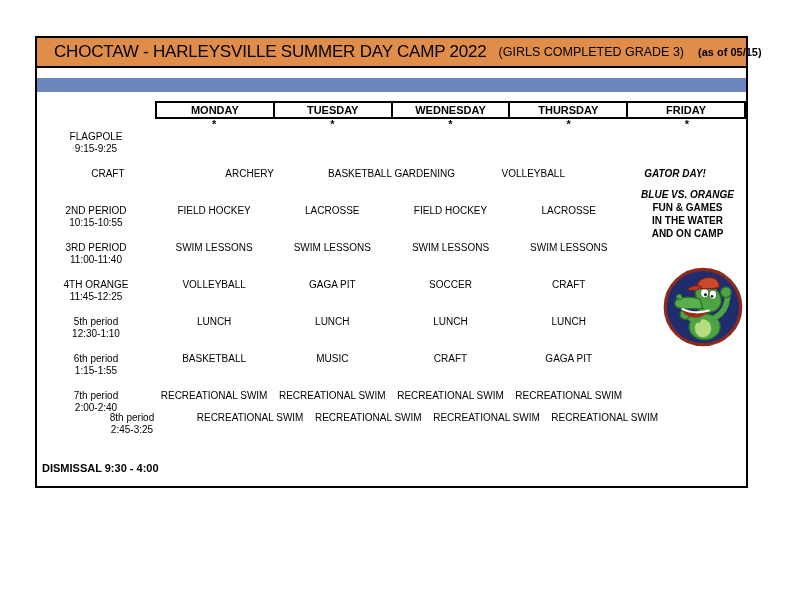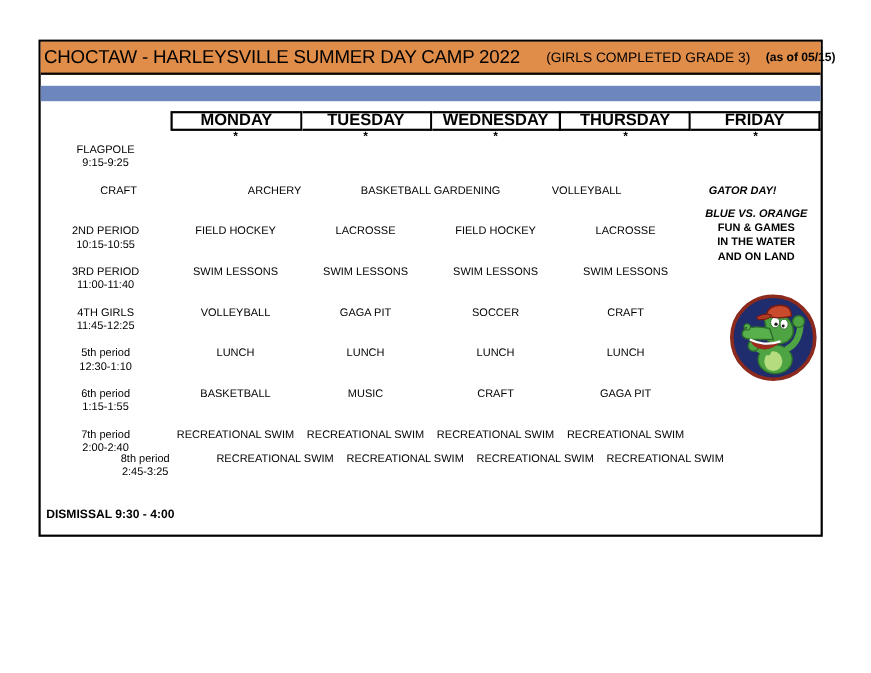--- a/index.html
+++ b/index.html
@@ -2,31 +2,31 @@
 <html><head>
 <meta charset="utf-8">
 <style>
   html,body{margin:0;padding:0;background:#ffffff;}
   .page{position:relative;width:792px;height:612px;background:#ffffff;overflow:hidden;
         font-family:"Liberation Sans",sans-serif;color:#000;}
   .sheet{position:absolute;left:35px;top:36px;width:709px;height:448px;
          border:2px solid #000;background:#fff;}
   
   .title-bar{position:absolute;left:0;top:0;width:100%;height:30px;box-sizing:border-box;
-             border-bottom:2px solid #000;display:flex;align-items:center;padding-left:3px;
+             border-bottom:2px solid #000;display:flex;align-items:center;padding-left:17px;
              white-space:nowrap;}
   .title{font-size:17px;font-weight:normal;letter-spacing:-0.2px;}
-  .subtitle{font-size:12.5px;margin-left:24px;}
+  .subtitle{font-size:12.5px;margin-left:12px;}
   .asof{font-size:11px;font-weight:bold;margin-left:14px;}
   
   .blue-bar{position:absolute;left:0;top:40px;width:100%;height:14px;}
   
   .day-header-row{position:absolute;left:118px;top:63px;width:591px;display:flex;box-sizing:border-box;}
   .dh-cell{flex:1;border:2px solid #000;border-left:none;text-align:center;
-           font-weight:bold;font-size:15px;line-height:12px;padding:1px 0;background:#fff;}
+           font-weight:bold;font-size:11px;line-height:12px;padding:1px 0;background:#fff;}
   .dh-cell:first-child{border-left:2px solid #000;}
   .asterisk-row{position:absolute;left:118px;top:80px;width:591px;display:flex;}
   .ast-cell{flex:1;text-align:center;font-size:11px;line-height:12px;font-weight:bold;}
   
   .sched-row{position:absolute;left:0;width:709px;display:flex;}
   .p-cell{width:118px;text-align:center;font-size:10px;line-height:12px;}
   .a-cell{flex:1;text-align:center;font-size:10px;line-height:12px;white-space:nowrap;}
   .a-cell.friday{font-weight:bold;font-style:italic;}
   
   .friday-block{position:absolute;left:592px;top:150px;width:117px;text-align:center;
@@ -102,21 +102,21 @@
             <div>11:00-11:40</div>
           </div>
           <div class="a-cell">SWIM LESSONS</div>
           <div class="a-cell">SWIM LESSONS</div>
           <div class="a-cell">SWIM LESSONS</div>
           <div class="a-cell">SWIM LESSONS</div>
           <div class="a-cell friday"></div>
         </div>
         <div class="sched-row" style="top: 241px;">
           <div class="p-cell">
-            <div>4TH GIRLS</div>
+            <div>4TH ORANGE</div>
             <div>11:45-12:25</div>
           </div>
           <div class="a-cell">VOLLEYBALL</div>
           <div class="a-cell">GAGA PIT</div>
           <div class="a-cell">SOCCER</div>
           <div class="a-cell">CRAFT</div>
           <div class="a-cell friday"></div>
         </div>
         <div class="sched-row" style="top: 278px;">
           <div class="p-cell">
@@ -162,21 +162,21 @@
           <div class="a-cell">RECREATIONAL SWIM</div>
           <div class="a-cell friday"></div>
         </div>
       </div>
 
     <div class="friday-block">
       <div class="vs-line">BLUE VS. ORANGE</div>
       <div id="fridayLines">
           <div>FUN &amp; GAMES</div>
           <div>IN THE WATER</div>
-          <div>AND ON LAND</div>
+          <div>AND ON CAMP</div>
         </div>
     </div>
 
     <svg class="gator" viewBox="0 0 100 100" xmlns="http://www.w3.org/2000/svg">
       <circle cx="50" cy="50" r="46" fill="#1F2D6E" stroke="#8C2A1E" stroke-width="4"></circle>
 
       <ellipse cx="52" cy="74" rx="19" ry="16" fill="#4EA342" stroke="#2C6B2A" stroke-width="1.5"></ellipse>
       <ellipse cx="50" cy="76" rx="10" ry="11" fill="#B5DC7E"></ellipse>
 
       <path d="M44 66 Q34 64 29 60" stroke="#4EA342" stroke-width="7" fill="none" stroke-linecap="round"></path>

